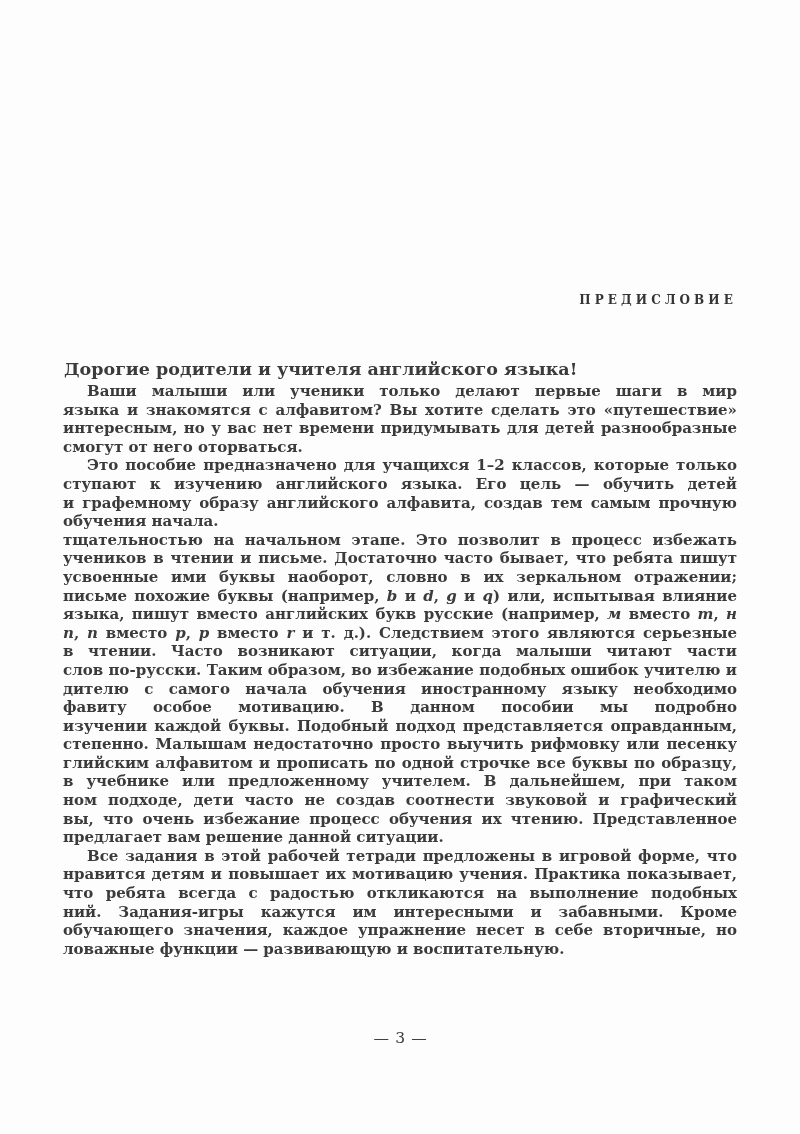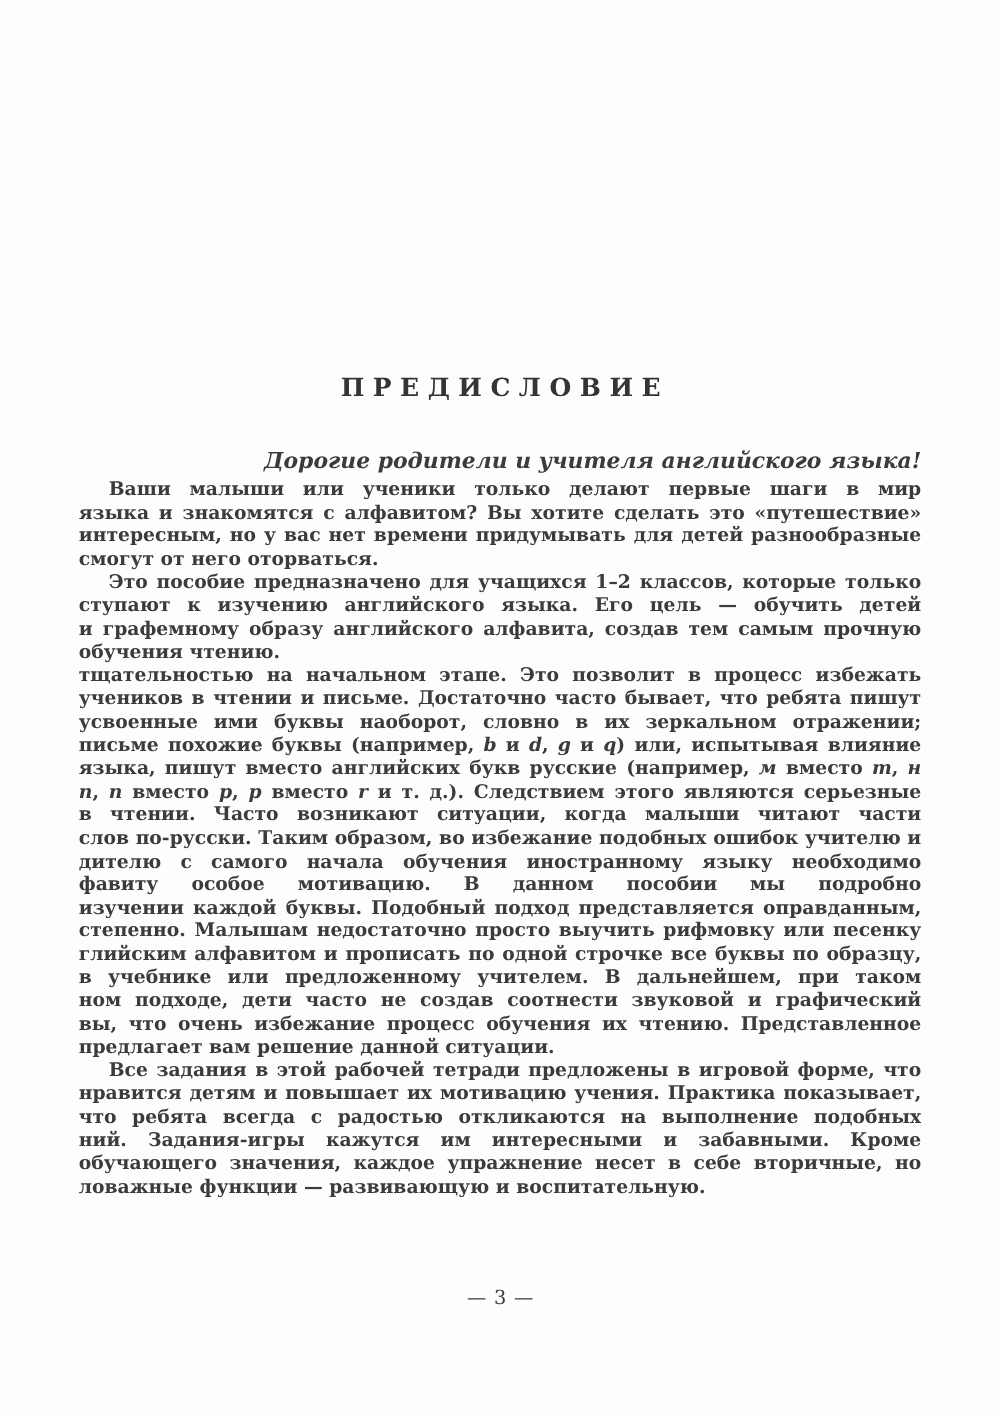--- a/index.html
+++ b/index.html
@@ -15,35 +15,34 @@
     background: var(--paper-color, #fdfdfd);
     color: var(--ink-color, #3b3b3b);
     font-family: "DejaVu Serif", "Liberation Serif", serif;
     overflow: hidden;
   }
   .title {
     position: absolute;
     top: 285px;
     left: 64px;
     width: 673px;
-    text-align: center;
-    font-size: 20px;
+    text-align: right;
+    font-size: 12px;
     font-weight: bold;
     letter-spacing: 0.34em;
     text-indent: 0.34em; 
     color: var(--ink-strong-color, #343434);
     white-space: nowrap;
   }
   .subtitle {
     position: absolute;
     top: 344px;
     left: 64px;
     width: 673px;
-    text-align: right;
-    font-style: italic;
+    text-align: left;
     font-size: 17.5px;
     color: var(--ink-color, #3b3b3b);
     white-space: nowrap;
   }
   .body-text {
     position: absolute;
     top: 382px;
     left: 63px;
     width: 674px;
     font-size: 15px;
@@ -83,21 +82,21 @@
       <div class="para">
         <div class="line first"><span>Ваши малыши или ученики только делают первые шаги в мир английского</span></div>
         <div class="line"><span>языка и знакомятся с алфавитом? Вы хотите сделать это «путешествие» более</span></div>
         <div class="line"><span>интересным, но у вас нет времени придумывать для детей разнообразные зада-</span></div>
         <div class="line last"><span>смогут от него оторваться.</span></div>
       </div>
       <div class="para">
         <div class="line first"><span>Это пособие предназначено для учащихся 1–2 классов, которые только при-</span></div>
         <div class="line"><span>ступают к изучению английского языка. Его цель — обучить детей фонемному</span></div>
         <div class="line"><span>и графемному образу английского алфавита, создав тем самым прочную базу для</span></div>
-        <div class="line last"><span>обучения чтению.</span></div>
+        <div class="line last"><span>обучения начала.</span></div>
       </div>
       <div class="para">
         <div class="line"><span>тщательностью на начальном этапе. Это позволит в процесс избежать ошибок</span></div>
         <div class="line"><span>учеников в чтении и письме. Достаточно часто бывает, что ребята пишут плохо</span></div>
         <div class="line"><span>усвоенные ими буквы наоборот, словно в их зеркальном отражении; путают на</span></div>
         <div class="line"><span>письме похожие буквы (например, </span><span class="it">b</span><span> и </span><span class="it">d</span><span>, </span><span class="it">g</span><span> и </span><span class="it">q</span><span>) или, испытывая влияние родного</span></div>
         <div class="line"><span>языка, пишут вместо английских букв русские (например, </span><span class="it">м</span><span> вместо </span><span class="it">m</span><span>, </span><span class="it">н</span><span> вместо</span></div>
         <div class="line"><span class="it">n</span><span>, </span><span class="it">п</span><span> вместо </span><span class="it">p</span><span>, </span><span class="it">р</span><span> вместо </span><span class="it">r</span><span> и т. д.). Следствием этого являются серьезные ошибки</span></div>
         <div class="line"><span>в чтении. Часто возникают ситуации, когда малыши читают части английских</span></div>
         <div class="line"><span>слов по-русски. Таким образом, во избежание подобных ошибок учителю и ро-</span></div>

